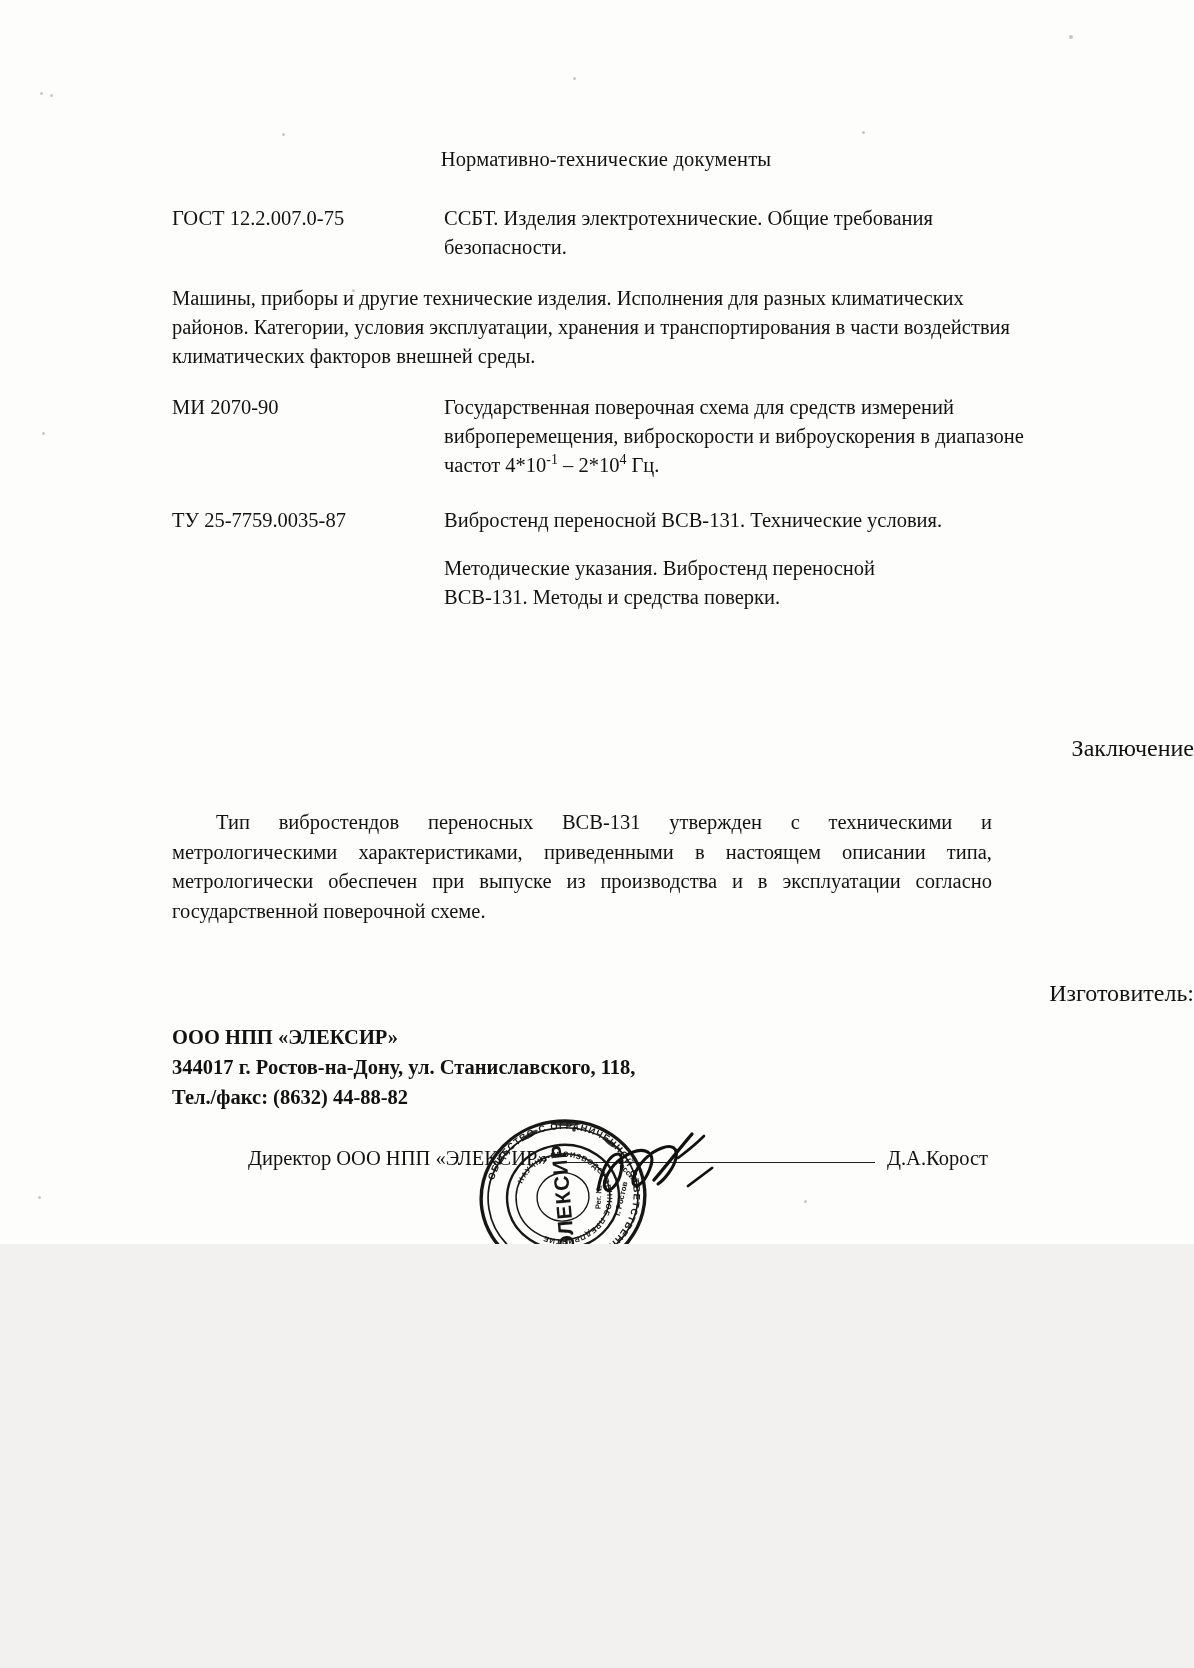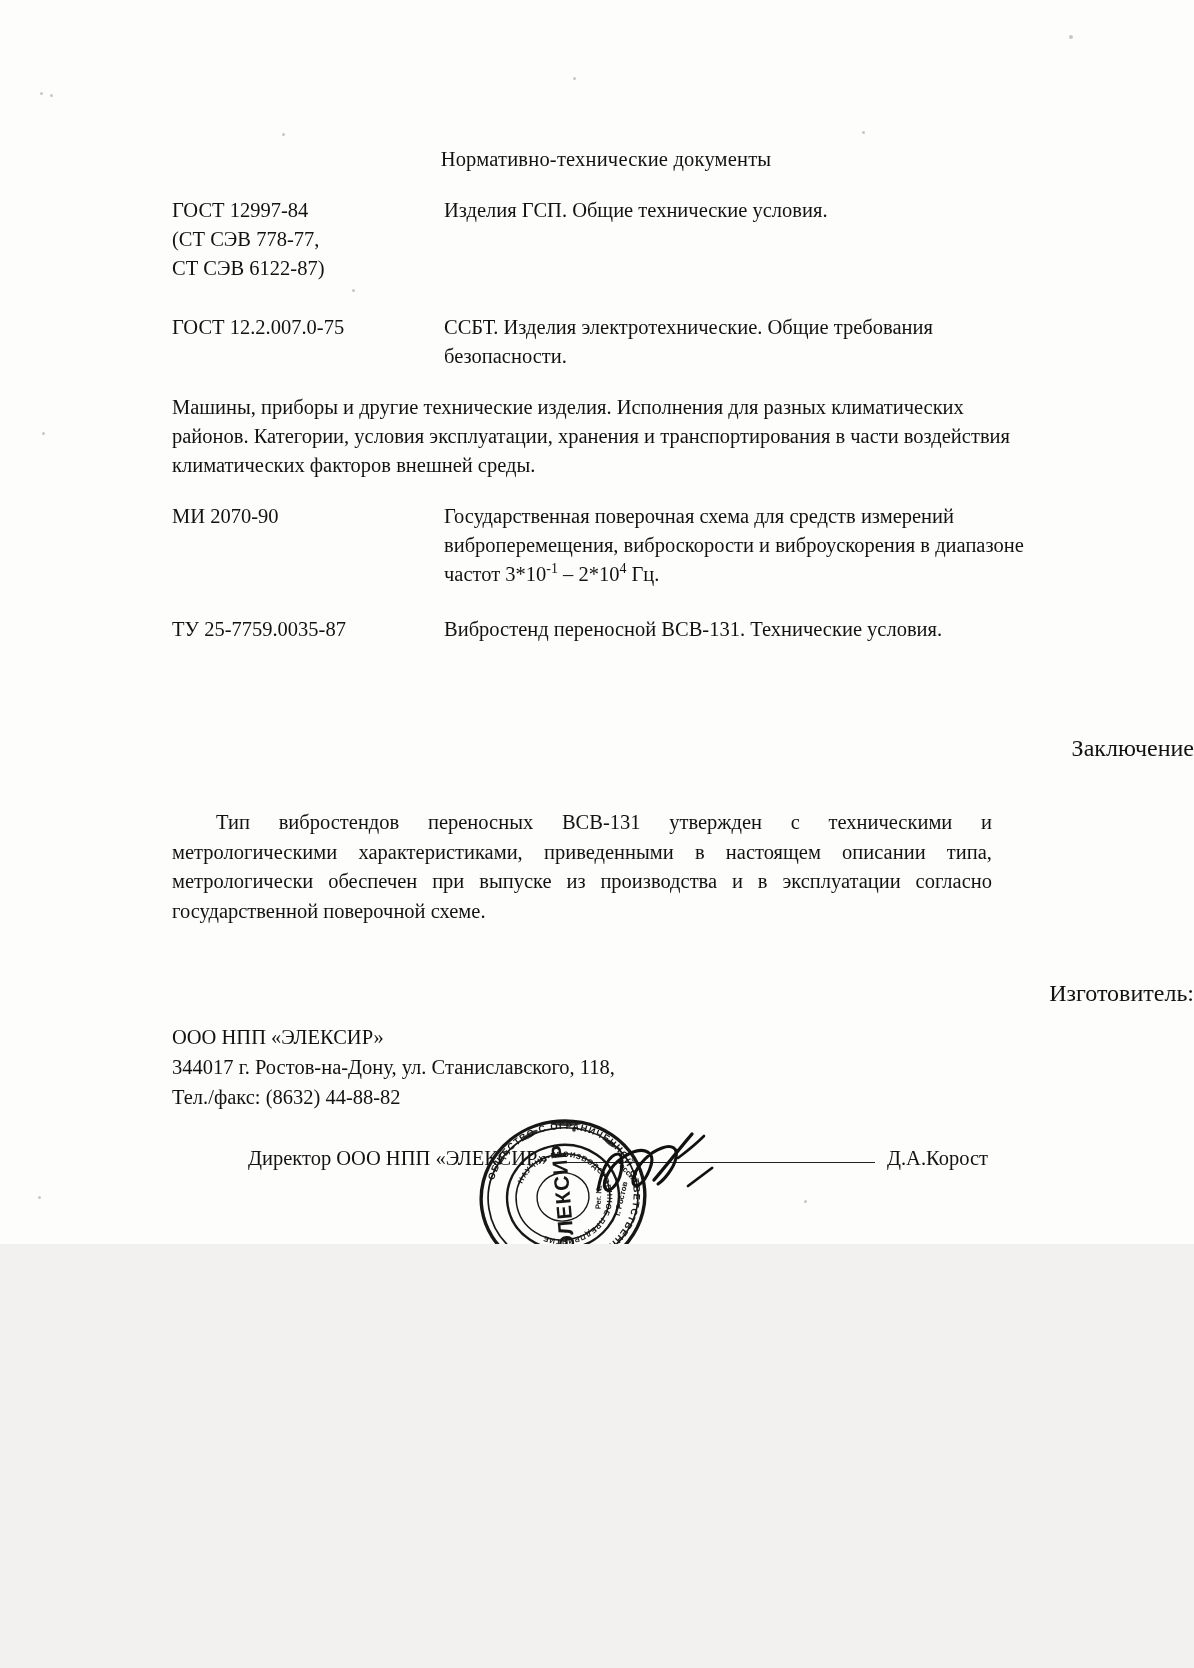--- a/index.html
+++ b/index.html
@@ -93,20 +93,21 @@
     hyphens: manual;
   }
 
   
   .manufacturer {
     position: absolute;
     left: 172px;
     top: 1022px;
     font-size: 20.5px;
     line-height: 30px;
+    font-weight: bold;
   }
   .manufacturer div { white-space: nowrap; }
 
   
   .signature-row {
     position: absolute;
     left: 248px;
     top: 1147px;
     width: 740px;
     font-size: 20.5px;
@@ -197,58 +198,56 @@
   <div class="speck" style="left:804px;top:1200px;width:3px;height:3px;"></div>
   <div class="speck" style="left:185px;top:1527px;width:3px;height:3px;"></div>
   <div class="speck" style="left:366px;top:1541px;width:3px;height:3px;"></div>
 
   <div class="doc-heading">
     <span class="inner">Нормативно-технические документы</span>
   </div>
 
   <div class="std-list">
 
-    <div class="std-row">
-      <div class="std-code">ГОСТ 12997-84
-(СТ  СЭВ 778-77,
- СТ  СЭВ 6122-87)</div>
-      <div class="std-desc">
-        <p>Изделия ГСП. Общие технические условия.</p>
-      </div>
-    </div>
 
     <div class="gap-sm"></div>
 
     <div class="std-row">
       <div class="std-code">ГОСТ 12.2.007.0-75</div>
       <div class="std-desc">
         <p>ССБТ. Изделия электротехнические. Общие требования безопасности.</p>
       </div>
     </div>
 
     <div class="std-row">
       <div class="std-desc">
         <p>Машины, приборы и другие технические изделия. Исполнения для разных климатических районов. Категории, условия эксплуатации, хранения и транспортирования в части воздействия климатических факторов внешней среды.</p>
       </div>
     </div>
 
     <div class="std-row" style="margin-bottom:26px;">
       <div class="std-code">МИ 2070-90</div>
       <div class="std-desc">
-        <p><span>Государственная поверочная схема для средств измерений виброперемещения, виброскорости и виброускорения в диапазоне частот </span><span>3*10</span><sup>-1</sup><span> – </span><span>2*10</span><sup>4</sup><span> Гц.</span></p>
+        <p><span>Государственная поверочная схема для средств измерений виброперемещения, виброскорости и виброускорения в диапазоне частот </span><span>4*10</span><sup>-1</sup><span> – </span><span>2*10</span><sup>4</sup><span> Гц.</span></p>
       </div>
     </div>
 
     <div class="std-row" style="margin-bottom:19px;">
       <div class="std-code">ТУ 25-7759.0035-87</div>
       <div class="std-desc">
         <p>Вибростенд переносной ВСВ-131. Технические условия.</p>
       </div>
     </div>
 
+    <div class="std-row">
+      <div class="std-code"></div>
+      <div class="std-desc" style="max-width:470px;">
+        <p>Методические указания. Вибростенд переносной ВСВ-131. Методы и средства поверки.</p>
+      </div>
+    </div>
 
   </div>
 
   <div class="section-title" id="conclusion-title">
     <span class="inner">Заключение</span>
   </div>
 
   <div class="conclusion-body">Тип вибростендов переносных ВСВ-131 утвержден с техническими и метрологическими характеристиками, приведенными в настоящем описании типа, метрологически обеспечен при выпуске из производства и в эксплуатации согласно государственной поверочной схеме.</div>
 
   <div class="section-title" id="manufacturer-title">

